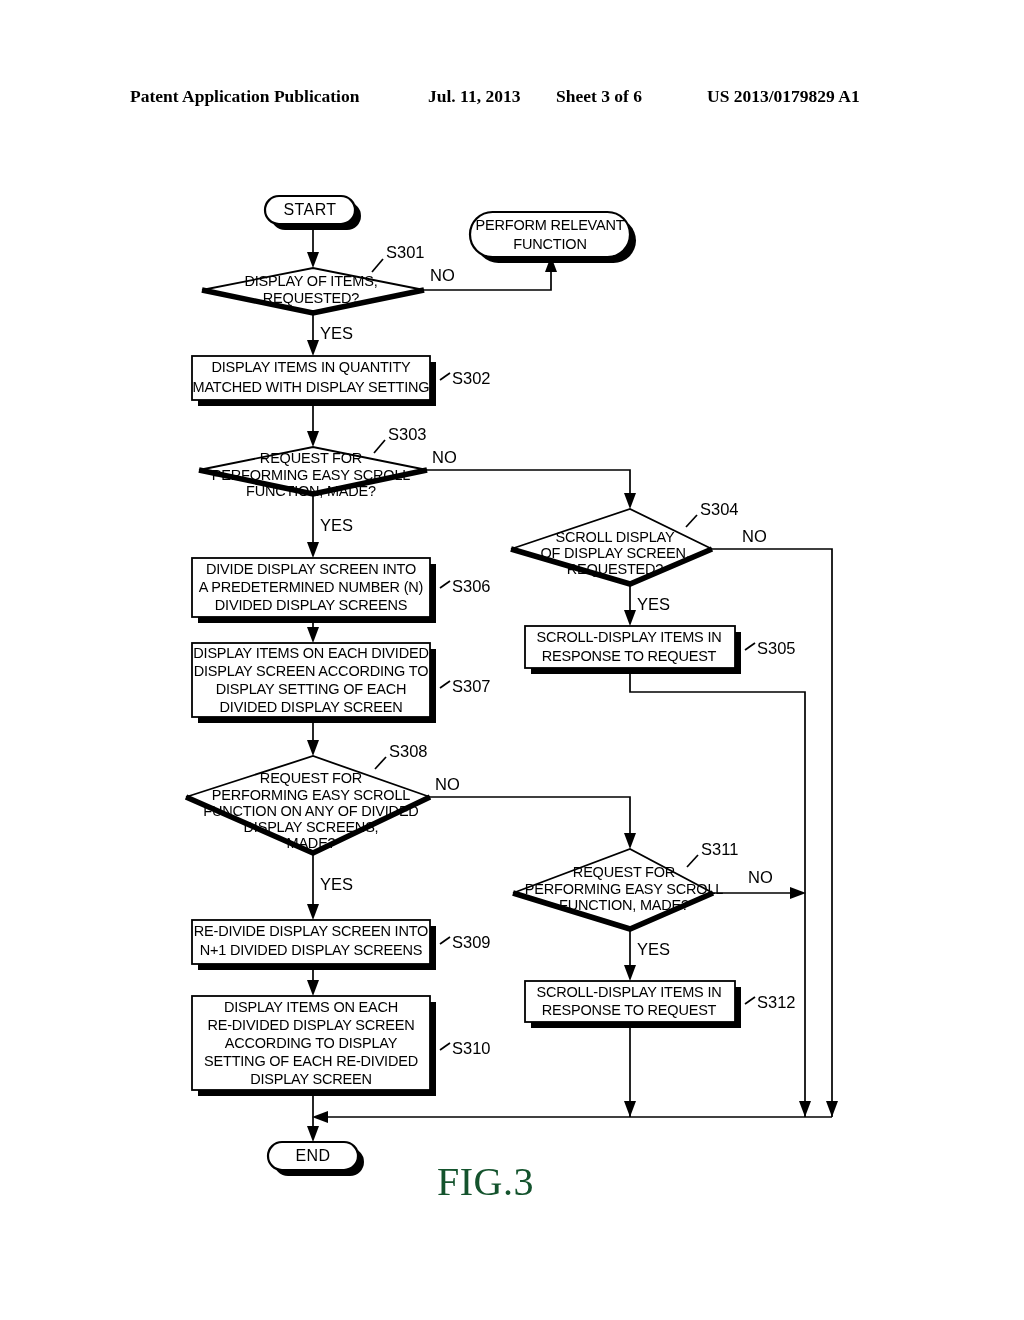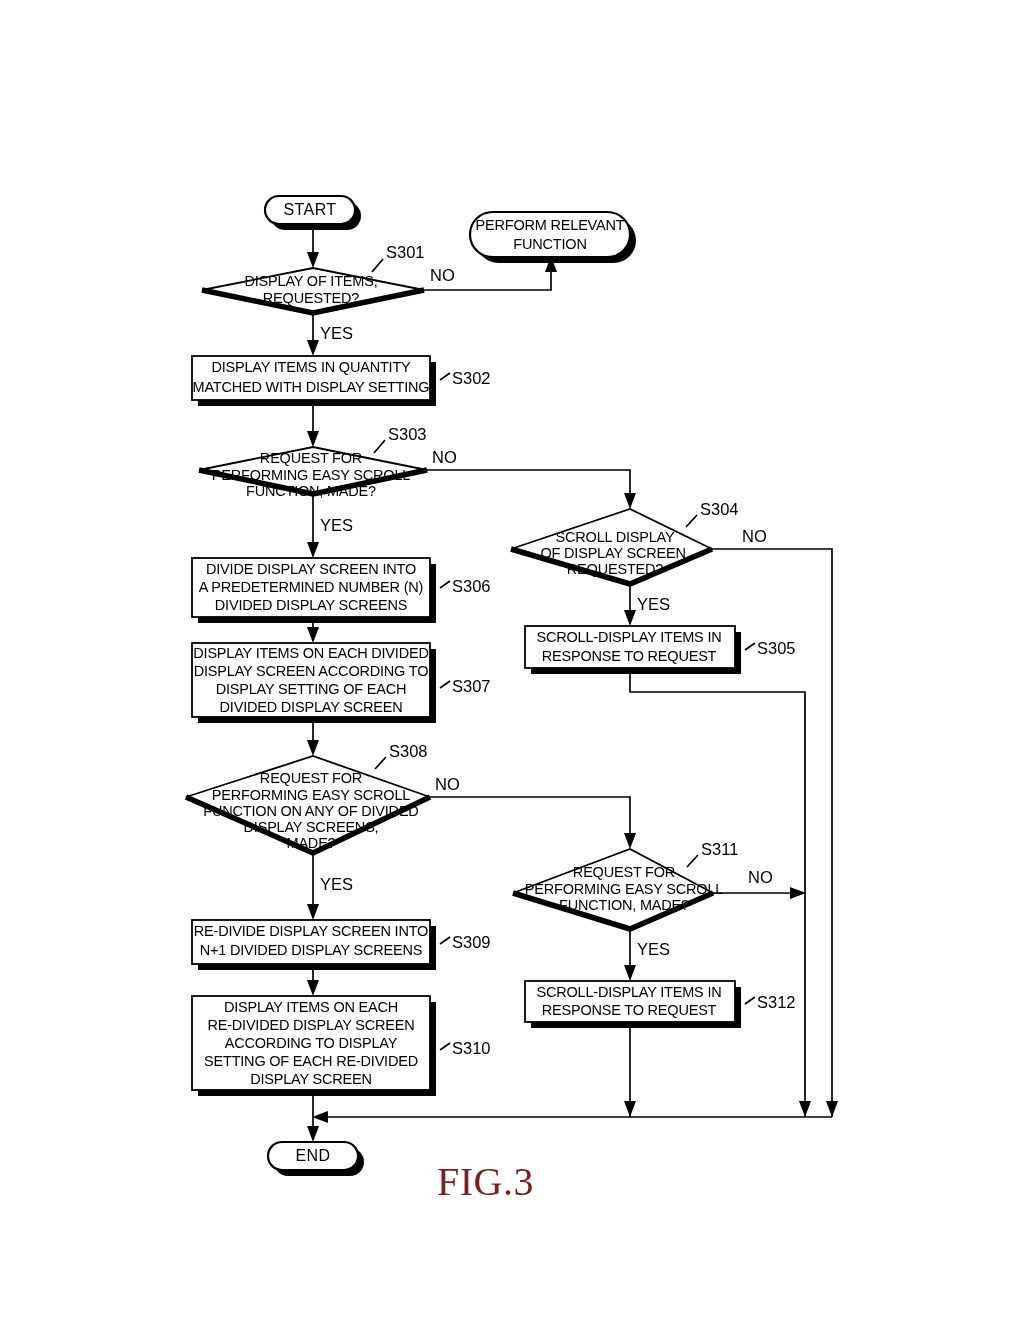--- a/index.html
+++ b/index.html
@@ -35,21 +35,21 @@
   .hdr-num   { left: 707px; }
 
   
   #fig-caption {
     position: absolute;
     left: 437px;
     top: 1158px;
     font-family: "Liberation Serif", serif;
     font-size: 40px;
     letter-spacing: 0.5px;
-    color: #7f1d1d;
+    color: #14532d;
   }
 
   
   #flow {
     position: absolute;
     left: 0;
     top: 0;
     width: 1024px;
     height: 1320px;
   }
@@ -88,20 +88,26 @@
     text-anchor: middle;
     dominant-baseline: middle;
     letter-spacing: 0.4px;
   }
 </style>
 </head>
 <body>
 
 <div id="page">
 
+  <div id="pub-header">
+    <span class="hdr-pub">Patent Application Publication</span>
+    <span class="hdr-date">Jul. 11, 2013</span>
+    <span class="hdr-sheet">Sheet 3 of 6</span>
+    <span class="hdr-num">US 2013/0179829 A1</span>
+  </div>
 
   <svg id="flow" viewBox="0 0 1024 1320">
 
     <g>
 
       <path class="conn" d="M313,226 L313,254"></path>
       <polygon class="conn-head" points="313,268 307,252 319,252"></polygon>
 
       <path class="conn" d="M424,290 L551,290 L551,268"></path>
       <polygon class="conn-head" points="551,256 545,272 557,272"></polygon>

